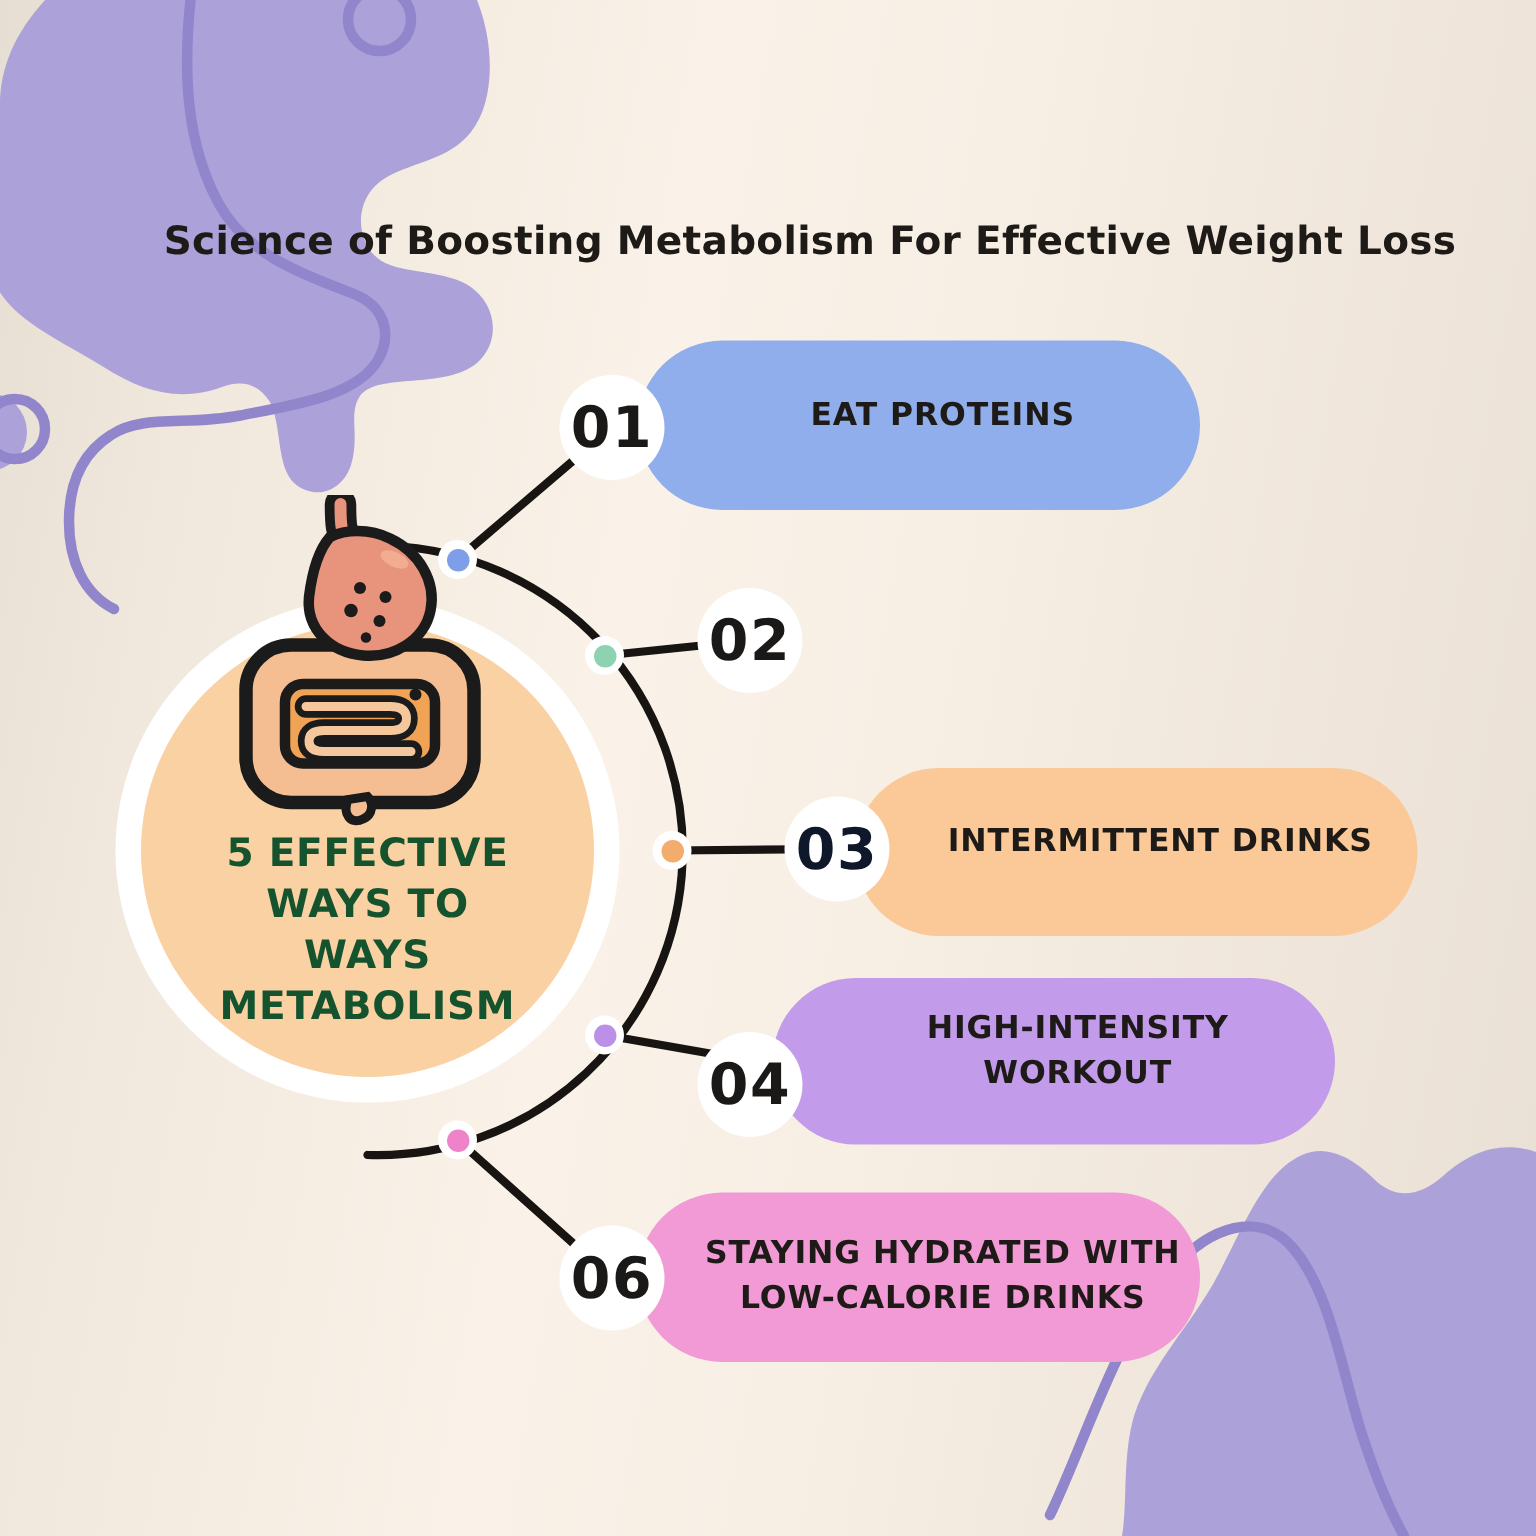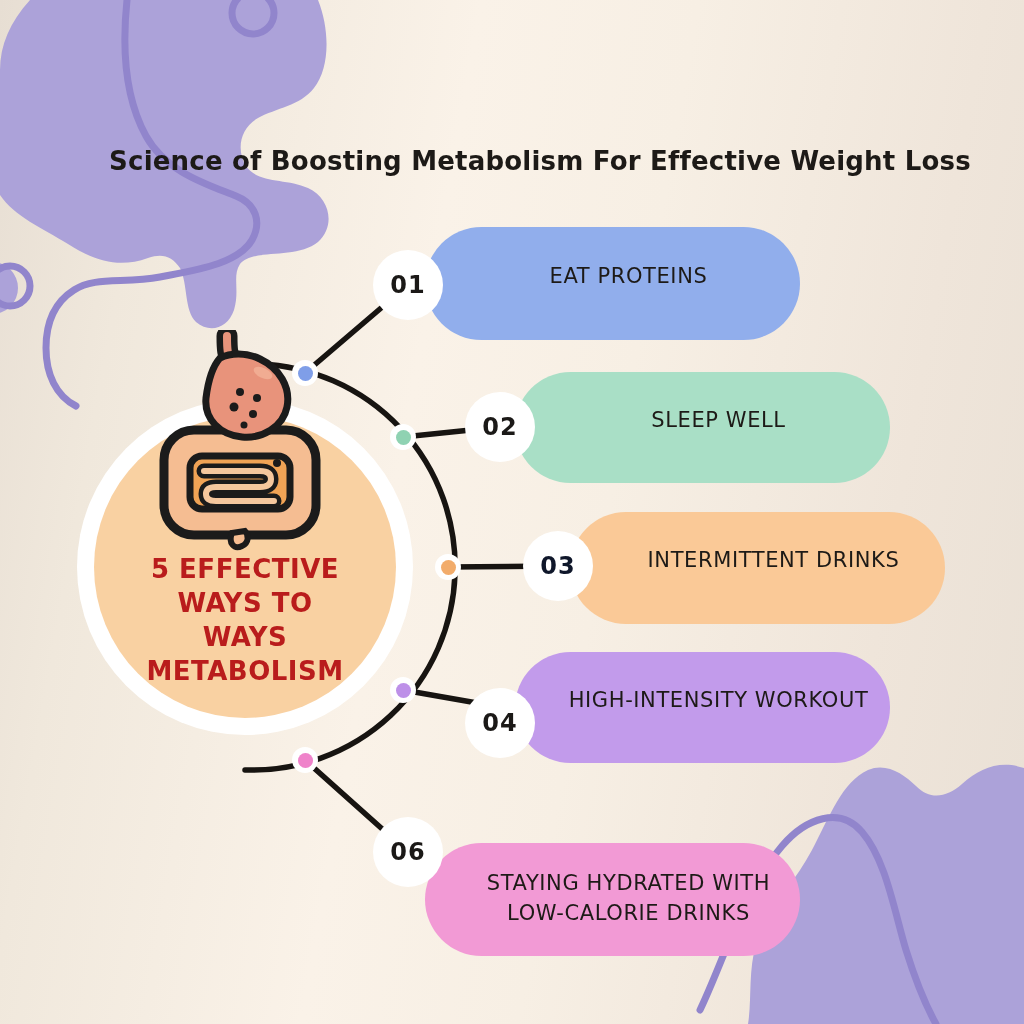--- a/index.html
+++ b/index.html
@@ -27,35 +27,35 @@
     left:17px;top:17px;width:302px;height:302px;border-radius:50%;
   }
   .hub-text{
     left:0;right:0;top:136px;text-align:center;
     font-size:26px;line-height:34px;font-weight:bold;letter-spacing:.5px;
   }
   .hub-icon{left:150px;top:330px;z-index:4;}
   
   .pill{
     border-radius:999px;display:flex;align-items:center;justify-content:center;
-    z-index:5;font-weight:normal;font-size:21px;letter-spacing:.6px;text-align:center;
+    z-index:5;font-weight:bold;font-size:21px;letter-spacing:.6px;text-align:center;
     padding:0 12px 16px 44px;box-sizing:border-box;
   }
   .pill.two-line{padding-bottom:4px;}
   .pill .lbl{max-width:330px;line-height:30px;}
   #pill-1{left:425px;top:227px;width:375px;height:113px;}
   #pill-2{left:515px;top:372px;width:375px;height:111px;}
   #pill-3{left:570px;top:512px;width:375px;height:112px;}
   #pill-4{left:515px;top:652px;width:375px;height:111px;}
-  #pill-5{left:425px;top:795px;width:375px;height:113px;margin-top:48px;}
+  #pill-5{left:425px;top:795px;width:375px;height:113px;}
   
   .num{
     width:70px;height:70px;border-radius:50%;background:#FFFFFF;z-index:7;
     display:flex;align-items:center;justify-content:center;
-    font-size:24px;font-weight:bold;letter-spacing:1px;
+    font-size:38px;font-weight:bold;letter-spacing:1px;
   }
   #num-1{left:373px;top:250px;}
   #num-2{left:465px;top:392px;}
   #num-3{left:523px;top:531px;}
   #num-4{left:465px;top:688px;}
   #num-5{left:373px;top:817px;}
   
   .dot-ring{
     width:26px;height:26px;border-radius:50%;background:#FFFFFF;z-index:6;
     display:flex;align-items:center;justify-content:center;
@@ -105,21 +105,21 @@
       <line x1="448" y1="567" x2="558" y2="566"></line>
       <line x1="403" y1="690" x2="500" y2="707"></line>
       <line x1="305" y1="760" x2="408" y2="852"></line>
     </g>
   </svg>
 
   <div class="abs title" style="color: rgb(29, 26, 23);">Science of Boosting Metabolism For Effective Weight Loss</div>
 
   <div class="abs hub-ring">
     <div class="abs hub-core" style="background: rgb(249, 209, 162);">
-      <div class="abs hub-text" style="color: #b91c1c;">
+      <div class="abs hub-text" style="color: #14532d;">
         <div>5 EFFECTIVE</div>
         <div>WAYS TO</div>
         <div>WAYS</div>
         <div>METABOLISM</div>
       </div>
     </div>
   </div>
 
   <div class="abs hub-icon">
     <svg width="180" height="225" viewBox="0 0 180 225">
@@ -146,23 +146,20 @@
         <circle cx="84" cy="77" r="4.5"></circle>
         <circle cx="103" cy="84" r="4"></circle>
         <circle cx="94" cy="95" r="3.5"></circle>
       </g>
     </svg>
   </div>
 
   <div id="pill-1" class="abs pill" style="background: rgb(145, 174, 236); color: rgb(29, 26, 23);">
     <span class="lbl">EAT PROTEINS</span>
   </div>
-  <div id="pill-2" class="abs pill" style="background: rgb(169, 223, 198); color: rgb(29, 26, 23);">
-    <span class="lbl">SLEEP WELL</span>
-  </div>
   <div id="pill-3" class="abs pill" style="background: rgb(250, 201, 151); color: rgb(29, 26, 23);">
     <span class="lbl">INTERMITTENT DRINKS</span>
   </div>
   <div id="pill-4" class="abs pill" style="background: rgb(194, 155, 235); color: rgb(29, 26, 23);">
     <span class="lbl">HIGH-INTENSITY WORKOUT</span>
   </div>
   <div id="pill-5" class="abs pill two-line" style="background: rgb(242, 154, 213); color: rgb(29, 26, 23);">
     <span class="lbl">STAYING HYDRATED WITH LOW-CALORIE DRINKS</span>
   </div>
 

